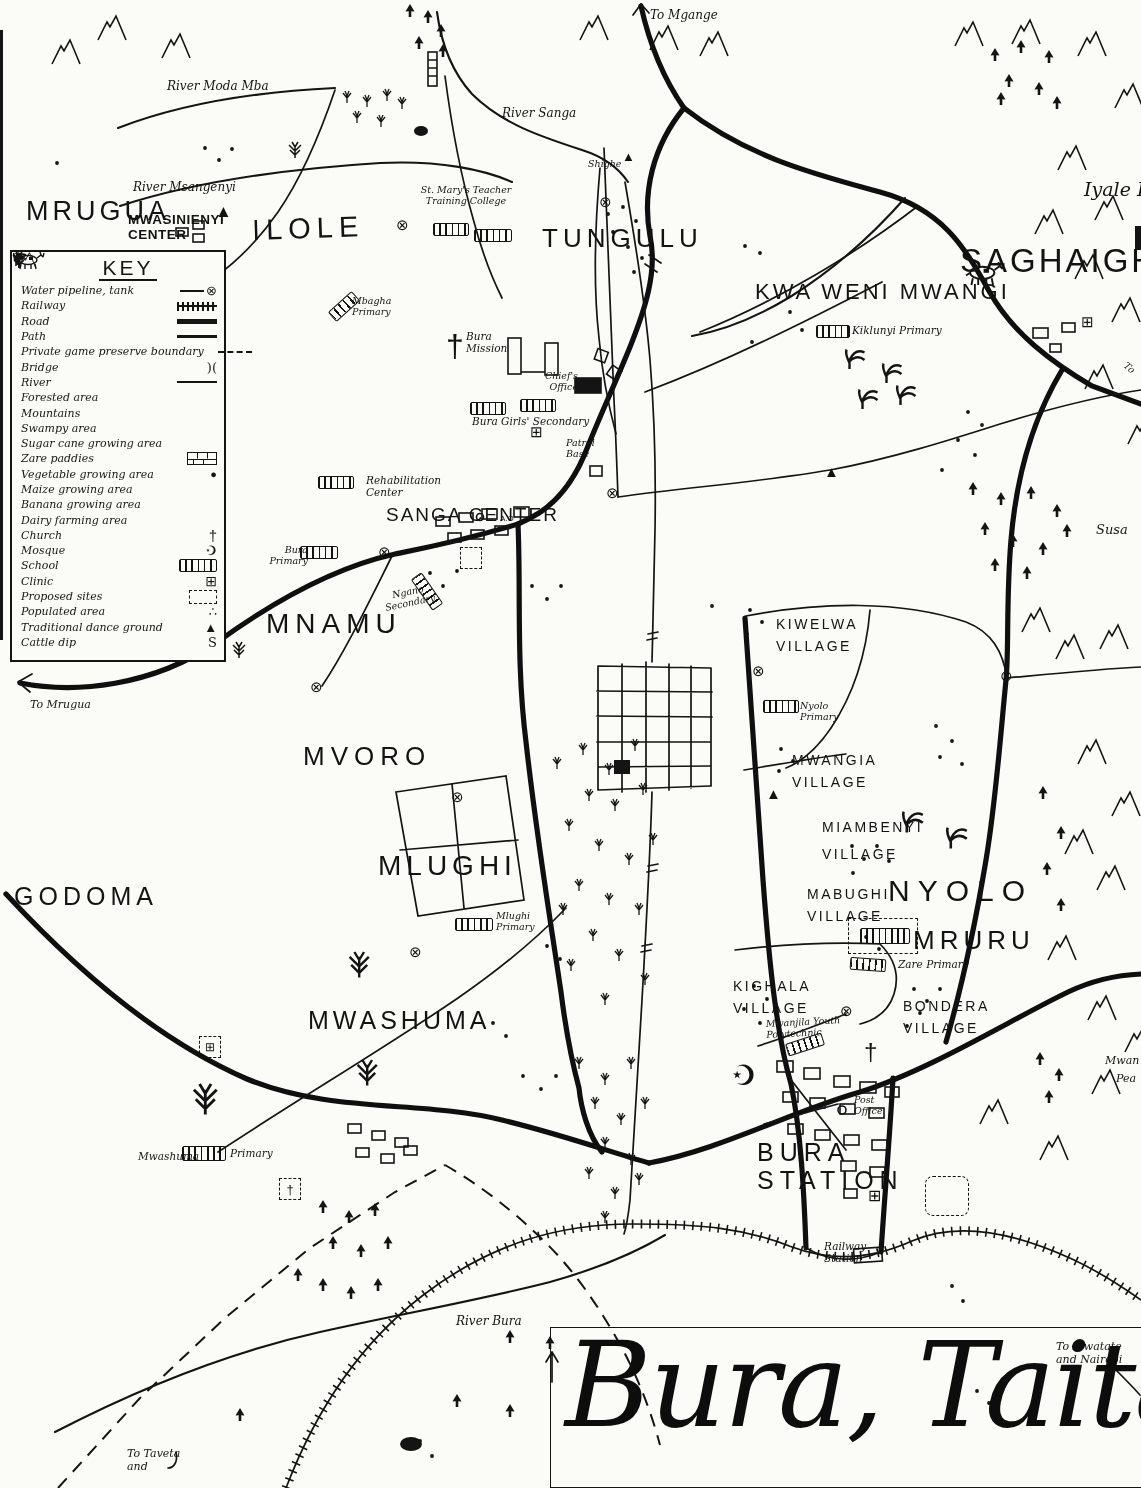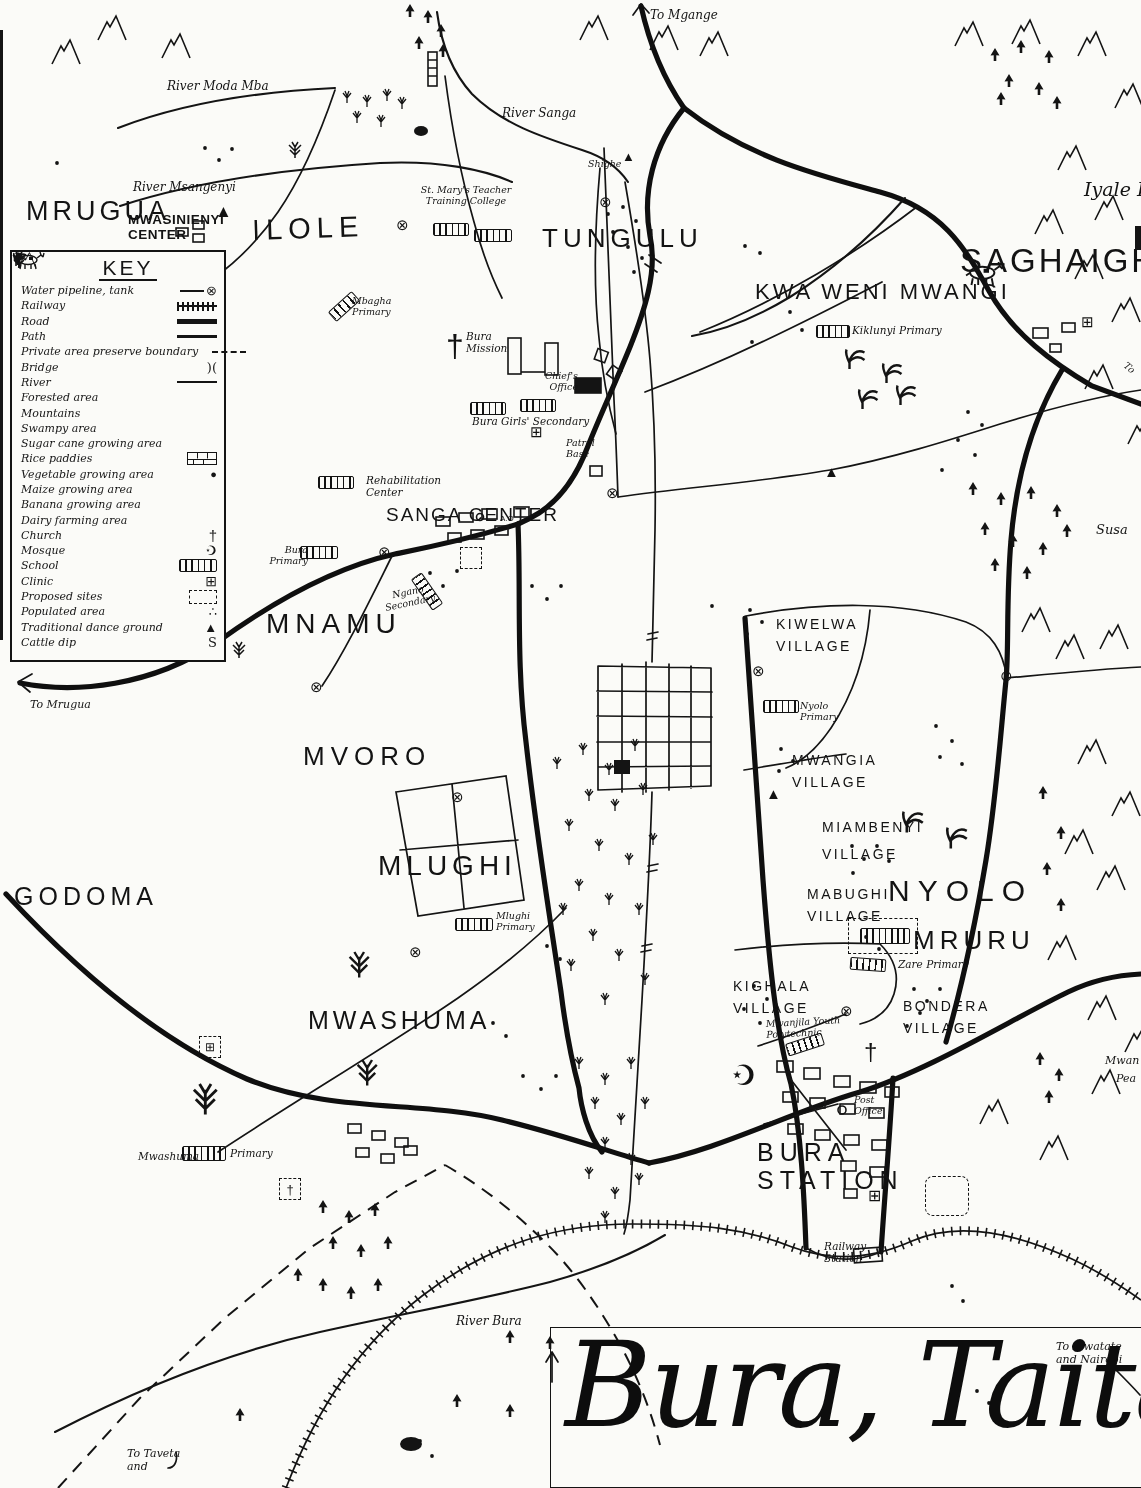--- a/index.html
+++ b/index.html
@@ -453,21 +453,21 @@
           <span class="bar" style="width:40px;height:5px"></span>
         </span>
       </div>
     <div class="krow">
         <span class="klabel">Path</span>
       <span class="ksym">
           <span class="bar" style="width:40px;height:2.2px"></span>
         </span>
       </div>
     <div class="krow">
-        <span class="klabel">Private area preserve boundary</span>
+        <span class="klabel">Private game preserve boundary</span>
       <span class="ksym">
           <span style="width:34px;border-top:2px dashed #141414"></span>
         </span>
       </div>
     <div class="krow">
         <span class="klabel">Bridge</span>
       <span class="ksym">
           <span style="font-size:13px;font-family:'DejaVu Serif',serif">)(</span>
         </span>
       </div>
@@ -509,21 +509,21 @@
       </div>
     <div class="krow">
         <span class="klabel">Sugar cane growing area</span>
       <span class="ksym">
           <svg width="13" height="17">
             <use href="#sym-cane" x="1" y="0"></use>
           </svg>
         </span>
       </div>
     <div class="krow">
-        <span class="klabel">Rice paddies</span>
+        <span class="klabel">Zare paddies</span>
       <span class="ksym">
           <span class="ricebrick"></span>
         </span>
       </div>
     <div class="krow">
         <span class="klabel">Vegetable growing area</span>
       <span class="ksym">
           <span style="font-size:11px">●</span>
         </span>
       </div>

